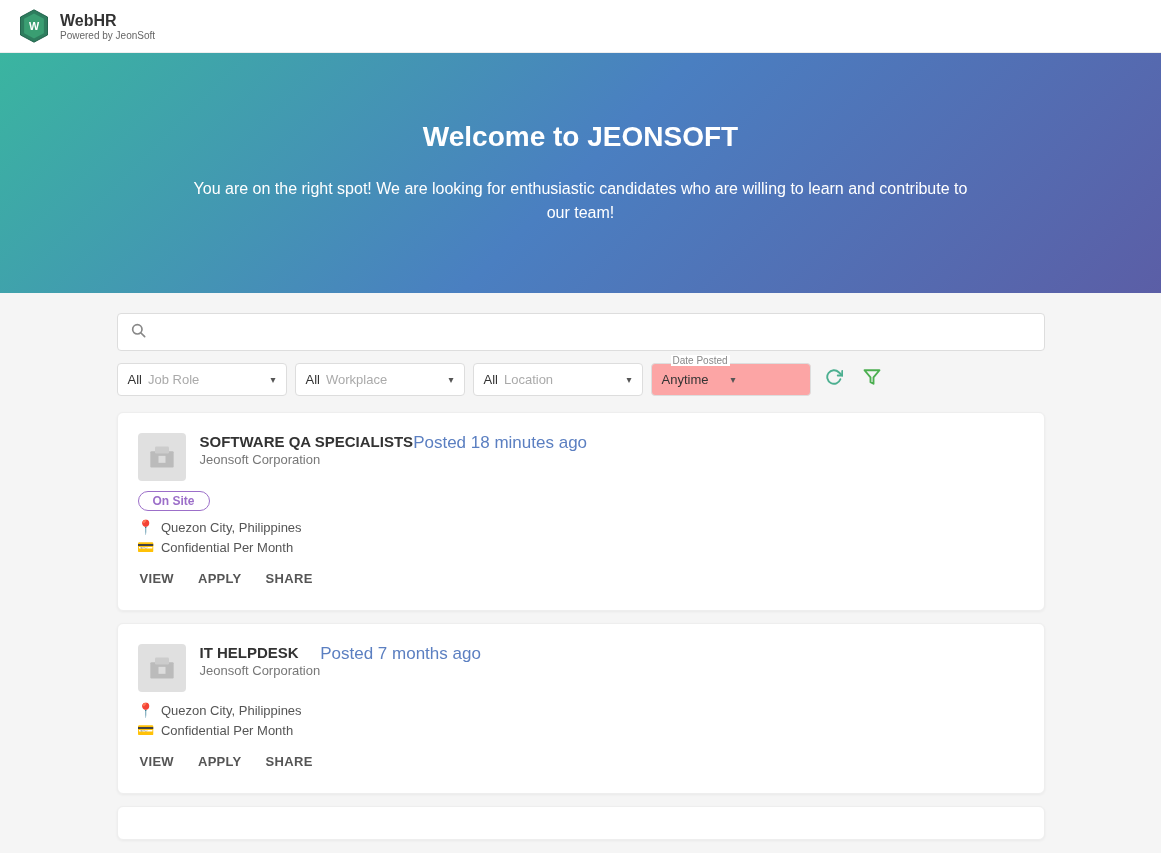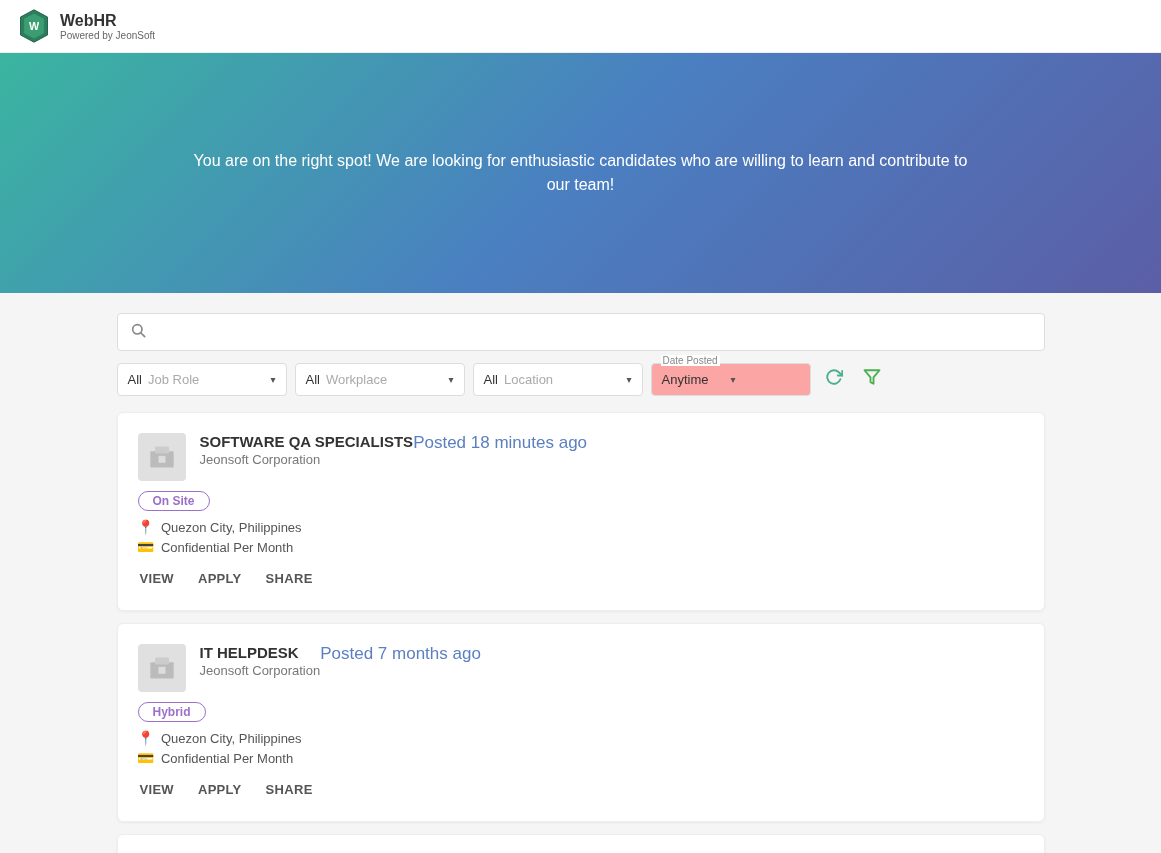--- a/index.html
+++ b/index.html
@@ -111,21 +111,21 @@
       margin-left: 4px;
     }
 
     .date-posted-wrapper {
       position: relative;
       min-width: 160px;
     }
     .date-posted-label {
       position: absolute;
       top: -8px;
-      left: 10px;
+      left: 20px;
       font-size: 10px;
       color: #888;
       background: #fff;
       padding: 0 2px;
     }
     .date-posted-select {
       display: flex;
       align-items: center;
       background: #fca5a5;
       border: 1px solid #ddd;
@@ -249,20 +249,21 @@
       <text x="20" y="24" text-anchor="middle" font-size="12" font-weight="bold" fill="white">W</text>
     </svg>
   </div>
   <div class="logo-text">
     <span class="logo-title">WebHR</span>
     <span class="logo-sub">Powered by JeonSoft</span>
   </div>
 </header>
 
 <section class="hero">
+  <h1 class="hero-title">Welcome to JEONSOFT</h1>
   <p class="hero-subtitle">You are on the right spot! We are looking for enthusiastic candidates who are willing to learn and contribute to our team!</p>
 </section>
 
 <main class="main">
 
   <div class="search-bar">
     <button class="search-icon-btn">
       <svg width="16" height="16" viewBox="0 0 24 24" fill="none" stroke="#888" stroke-width="2.5" stroke-linecap="round" stroke-linejoin="round">
         <circle cx="11" cy="11" r="7"></circle>
         <line x1="16.5" y1="16.5" x2="22" y2="22"></line>
@@ -366,23 +367,20 @@
           </div>
           <div class="job-info">
             <span class="job-title">IT HELPDESK</span>
             <span class="company-name">Jeonsoft Corporation</span>
           </div>
         </div>
         <div class="posted-time">
           <span>Posted </span><span style="color:#5b7fc1;font-weight:500">7 months ago</span>
         </div>
       </div>
-      <div class="badge-row">
-        <span class="badge">Hybrid</span>
-      </div>
       <div class="job-details">
         <div class="job-detail-row">
           <span class="detail-icon">📍</span>
           <span>Quezon City, Philippines</span>
         </div>
         <div class="job-detail-row">
           <span class="detail-icon">💳</span>
           <span>Confidential Per Month</span>
         </div>
       </div>

